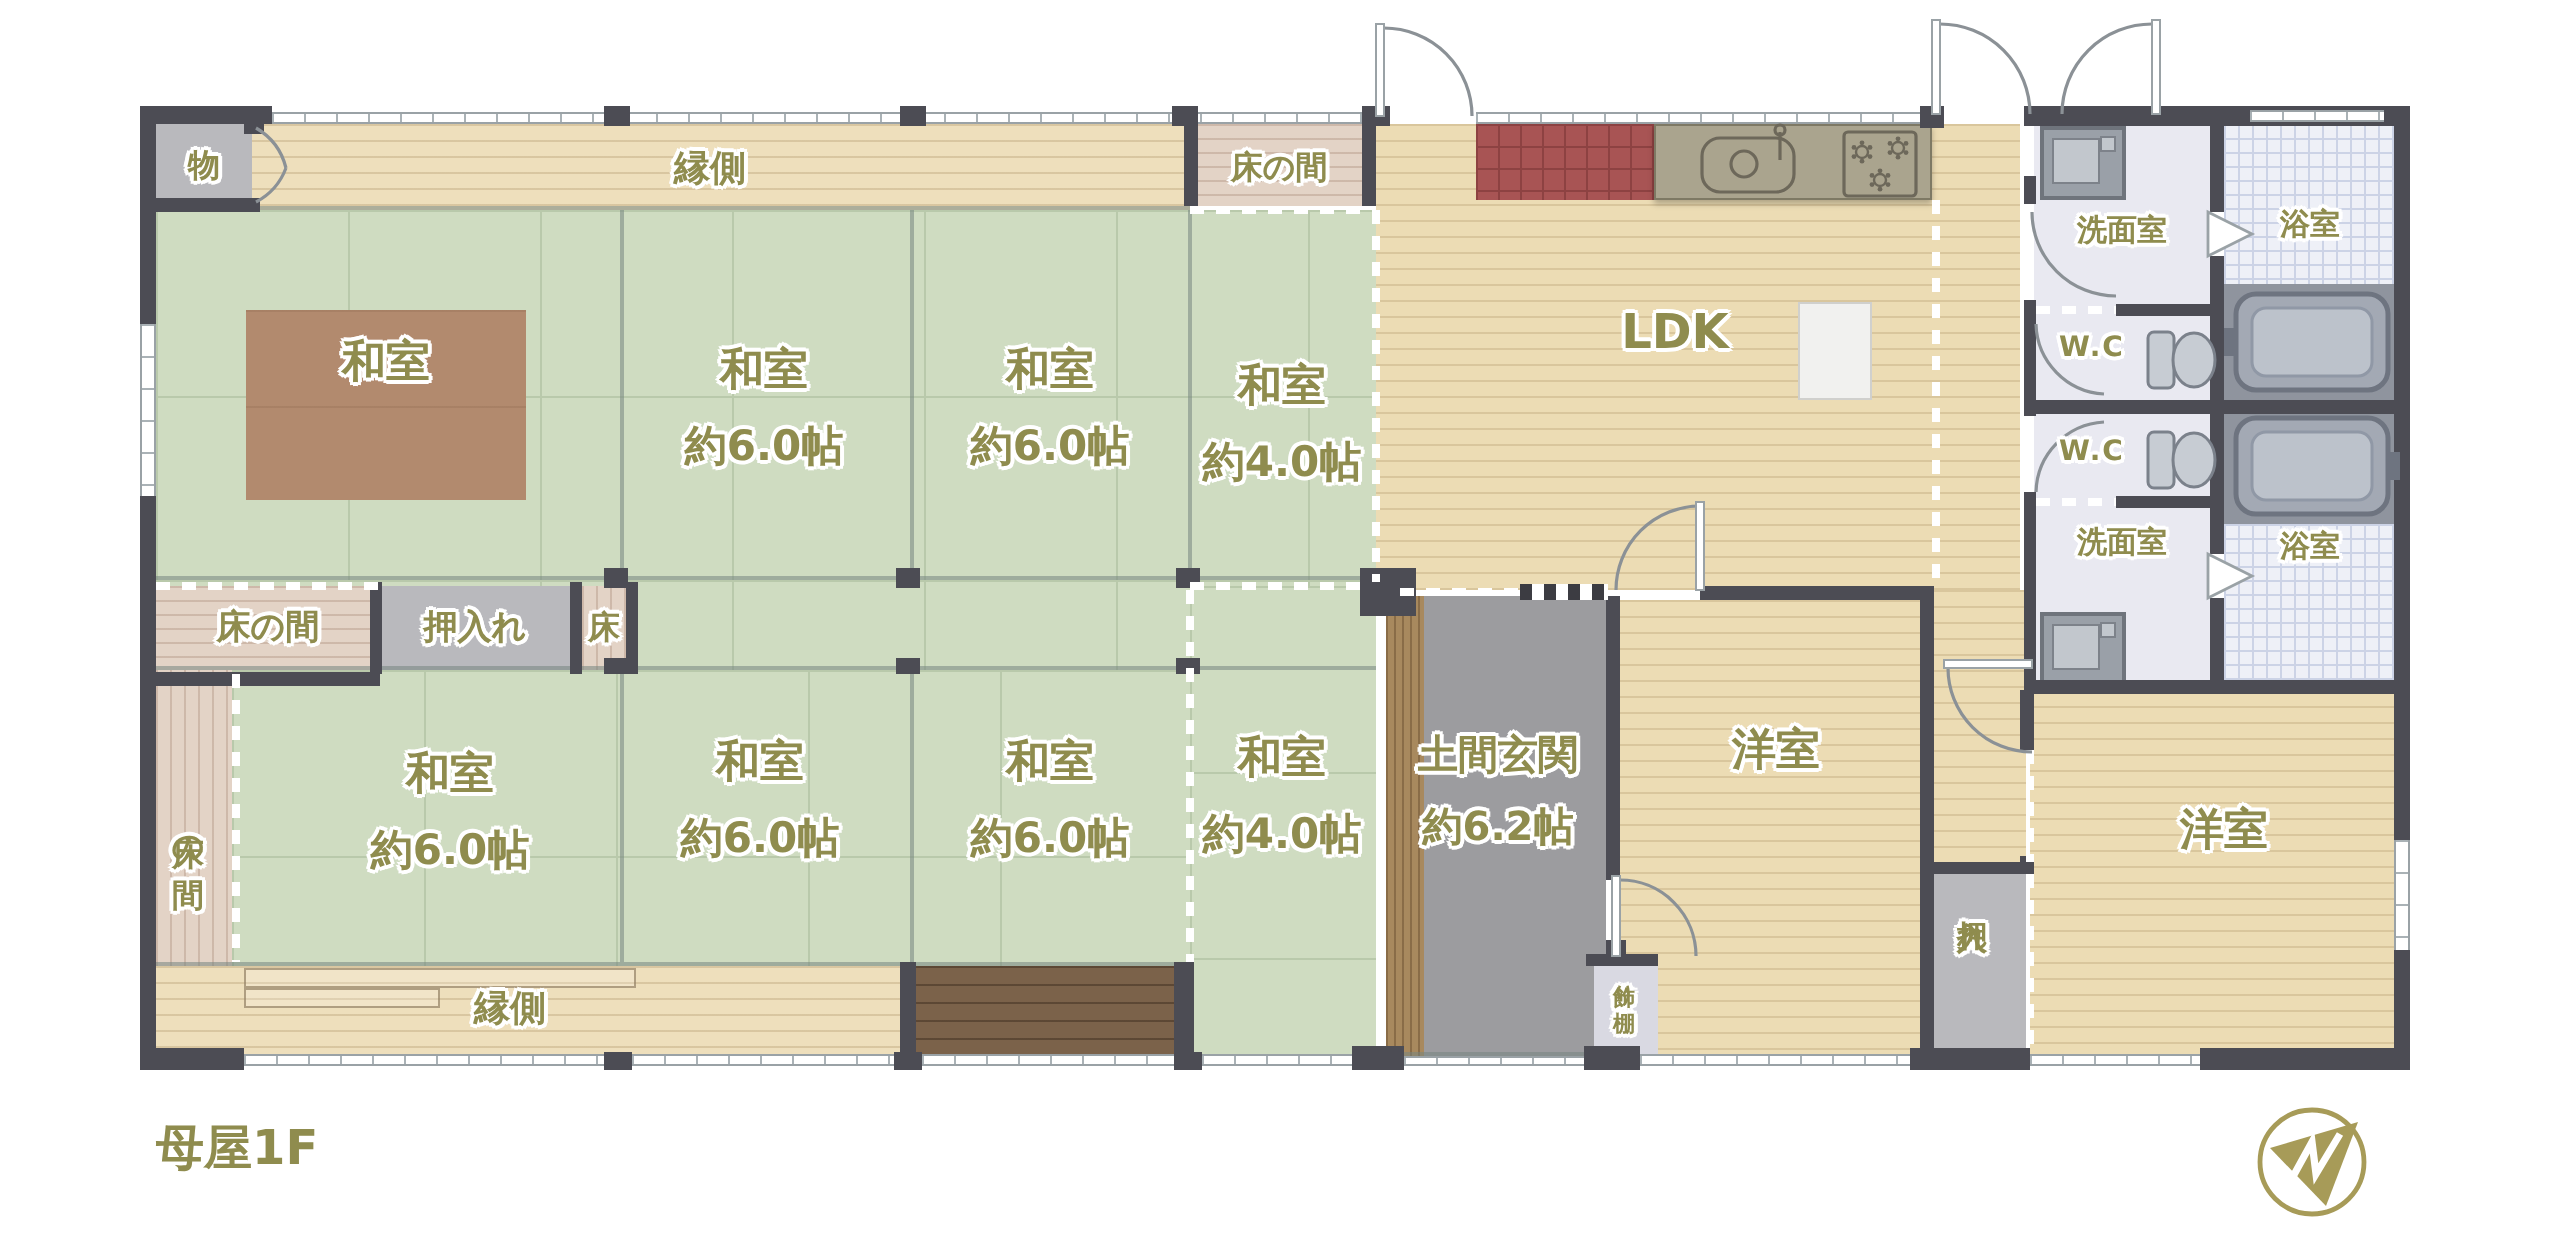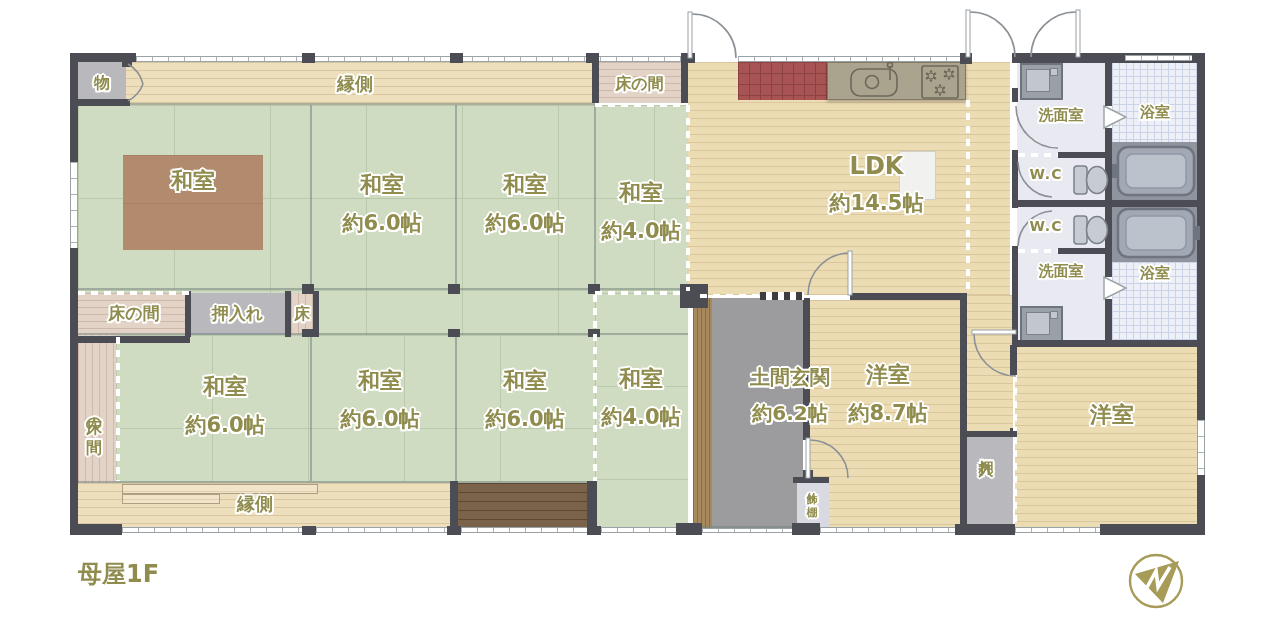--- a/index.html
+++ b/index.html
@@ -304,47 +304,45 @@
     <span class="ar">約6.0帖</span>
   </div>
   <div class="lbl room-lbl" style="left:455px;top:170px;width:140px">
     <span class="nm">和室</span>
     <span class="ar">約6.0帖</span>
   </div>
   <div class="lbl room-lbl" style="left:595px;top:178px;width:92px">
     <span class="nm">和室</span>
     <span class="ar">約4.0帖</span>
   </div>
-  <div class="lbl room-lbl" style="left:779px;top:152px;width:195px">
+  <div class="lbl room-lbl" style="left:740px;top:152px;width:195px">
     <span class="nm" style="font-size:24px">LDK</span>
-    <span class="ar">約14.5帖</span>
   </div>
   <div class="lbl room-lbl" style="left:150px;top:372px;width:150px">
     <span class="nm">和室</span>
     <span class="ar">約6.0帖</span>
   </div>
   <div class="lbl room-lbl" style="left:310px;top:366px;width:140px">
     <span class="nm">和室</span>
     <span class="ar">約6.0帖</span>
   </div>
   <div class="lbl room-lbl" style="left:455px;top:366px;width:140px">
     <span class="nm">和室</span>
     <span class="ar">約6.0帖</span>
   </div>
   <div class="lbl room-lbl" style="left:595px;top:364px;width:92px">
     <span class="nm">和室</span>
     <span class="ar">約4.0帖</span>
   </div>
-  <div class="lbl room-lbl" style="left:732px;top:364px;width:116px">
+  <div class="lbl room-lbl" style="left:691px;top:364px;width:116px">
     <span class="nm" style="font-size:20px">土間玄関</span>
     <span class="ar" style="font-size:20px">約6.2帖</span>
   </div>
   <div class="lbl room-lbl" style="left:812px;top:360px;width:152px">
     <span class="nm">洋室</span>
-    <span class="ar">約8.7帖</span>
   </div>
   <div class="lbl room-lbl" style="left:1032px;top:400px;width:160px">
     <span class="nm">洋室</span>
   </div>
 
   <div class="lbl sm" style="left:300px;top:72px;width:110px;font-size:18px">縁側</div>
   <div class="lbl sm" style="left:80px;top:73px;width:44px">物</div>
   <div class="lbl sm" style="left:598px;top:74px;width:83px">床の間</div>
   <div class="lbl sm" style="left:84px;top:302px;width:100px;font-size:17px">床の間</div>
   <div class="lbl sm" style="left:192px;top:302px;width:91px;font-size:17px">押入れ</div>

